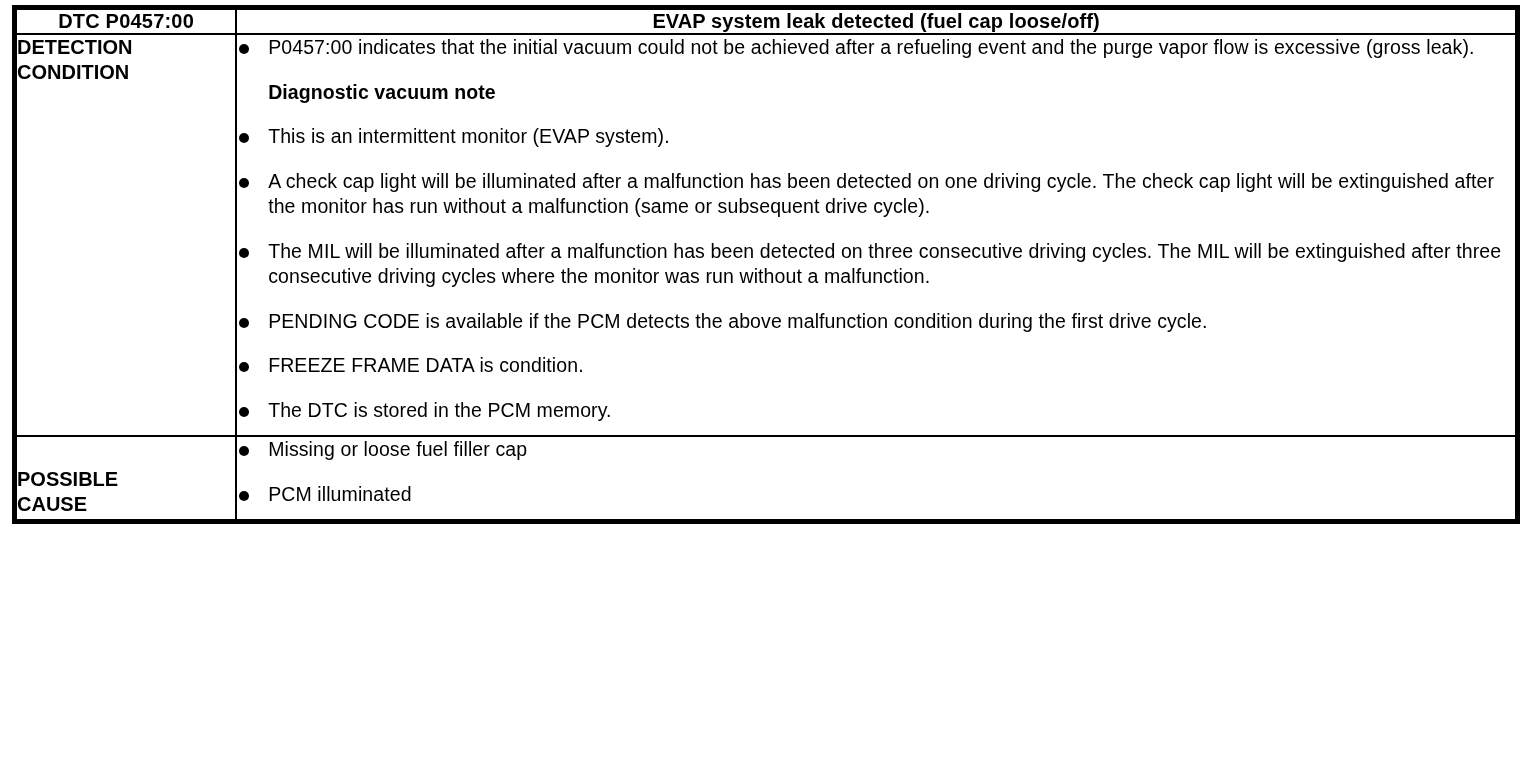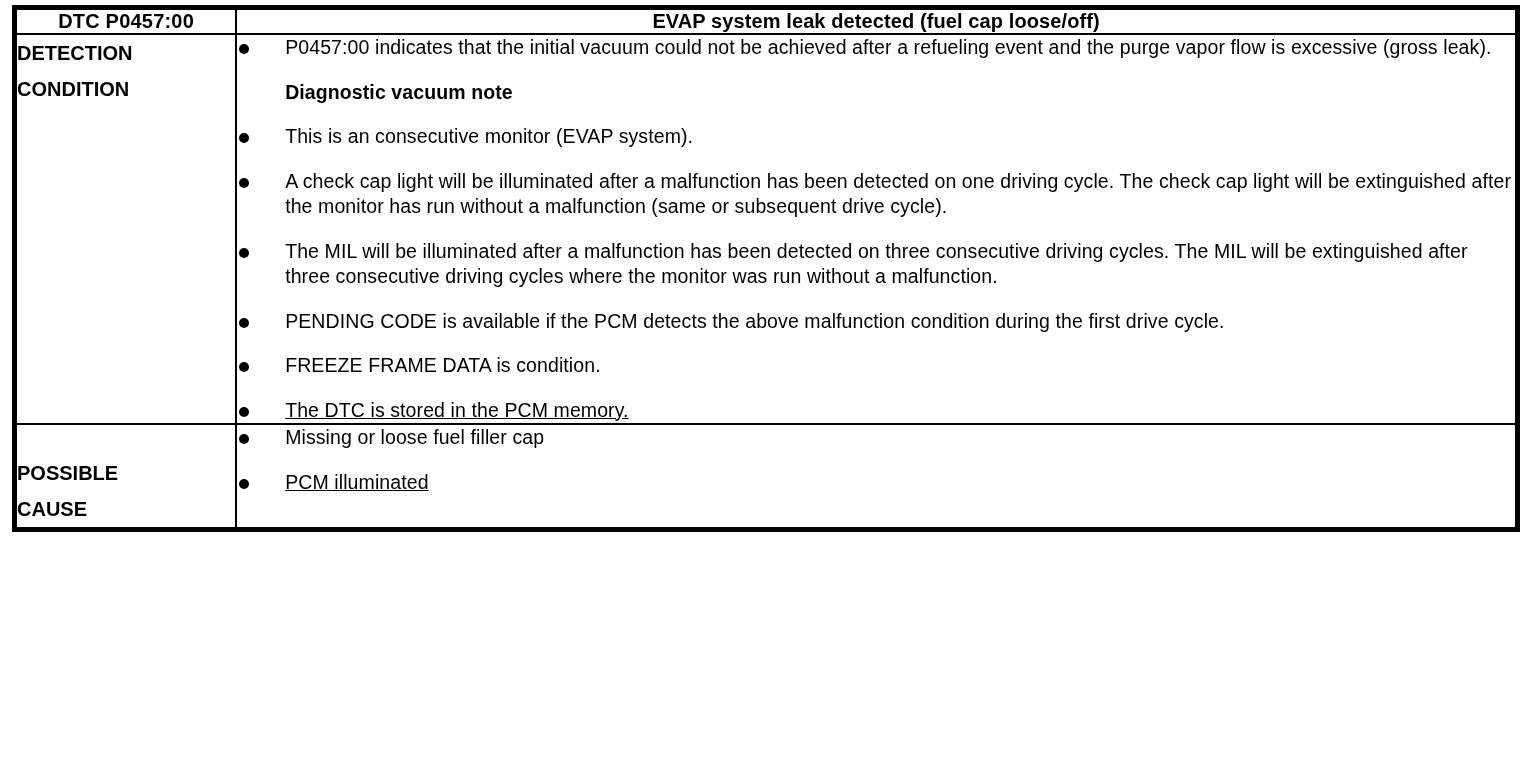--- a/index.html
+++ b/index.html
@@ -53,21 +53,21 @@
     text-align: center;
     font-weight: bold;
     font-size: 20px;
     padding: 9px 0 10px 0;
     letter-spacing: 0.1px;
   }
   
   .row-label {
     font-weight: bold;
     font-size: 20px;
-    line-height: 36px;
+    line-height: 25px;
     padding: 0 0 0 8px;
     vertical-align: middle;
     white-space: pre-line;
   }
   .row-label.align-top {
     vertical-align: top;
     padding-top: 30px;
   }
   
   .body-cell {
@@ -76,29 +76,28 @@
   .body-cell-cause {
     padding: 12px 14px 14px 40px;
   }
   ul.blist {
     list-style: none;
     margin: 0;
     padding: 0;
   }
   ul.blist li {
     position: relative;
-    padding-left: 48px;
+    padding-left: 31px;
     margin: 0 0 19px 0;
     font-size: 19.5px;
     line-height: 25.5px;
     letter-spacing: 0.1px;
   }
   ul.blist li:last-child {
-    margin-bottom: 0;
-    text-decoration: underline;
+    margin-bottom: 12px;
   }
   ul.blist li .bullet-dot {
     position: absolute;
     left: 2px;
     top: 9px;
     width: 10px;
     height: 10px;
     background: #000000;
     border-radius: 50%;
   }
@@ -134,21 +133,21 @@
           <ul class="blist">
             <li>
               <span class="bullet-dot"></span>
               <span>P0457:00 indicates that the initial vacuum could not be achieved after a refueling event and the purge vapor flow is excessive (gross leak).</span>
             </li>
             <li class="nobullet">
               <span class="note-heading">Diagnostic vacuum note</span>
             </li>
             <li>
               <span class="bullet-dot"></span>
-              <span>This is an consecutive monitor (EVAP system).</span>
+              <span>This is an intermittent monitor (EVAP system).</span>
             </li>
             <li>
               <span class="bullet-dot"></span>
               <span>A check cap light will be illuminated after a malfunction has been detected on one driving cycle. The check cap light will be extinguished after the monitor has run without a malfunction (same or subsequent drive cycle).</span>
             </li>
             <li>
               <span class="bullet-dot"></span>
               <span>The MIL will be illuminated after a malfunction has been detected on three consecutive driving cycles. The MIL will be extinguished after three consecutive driving cycles where the monitor was run without a malfunction.</span>
             </li>
             <li>

